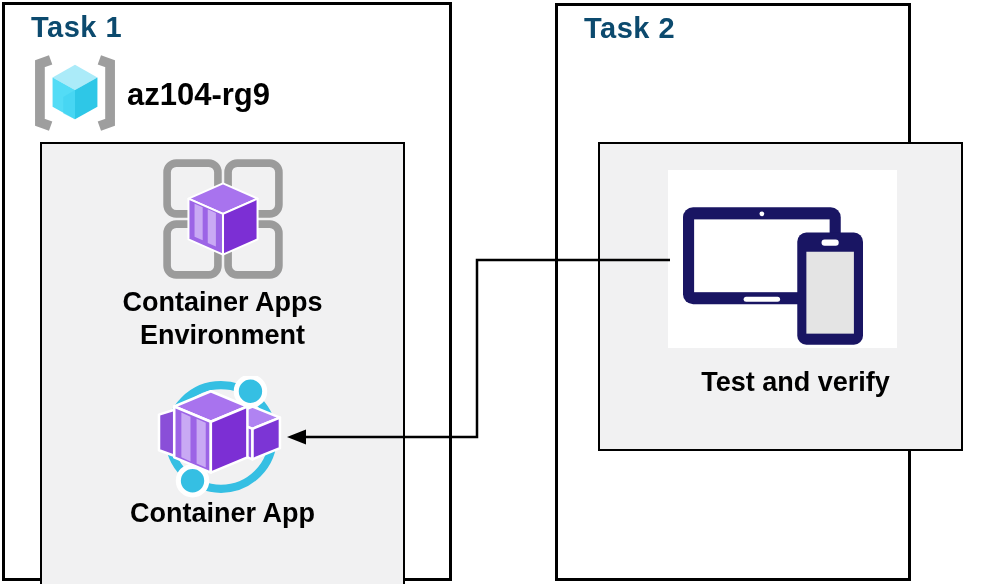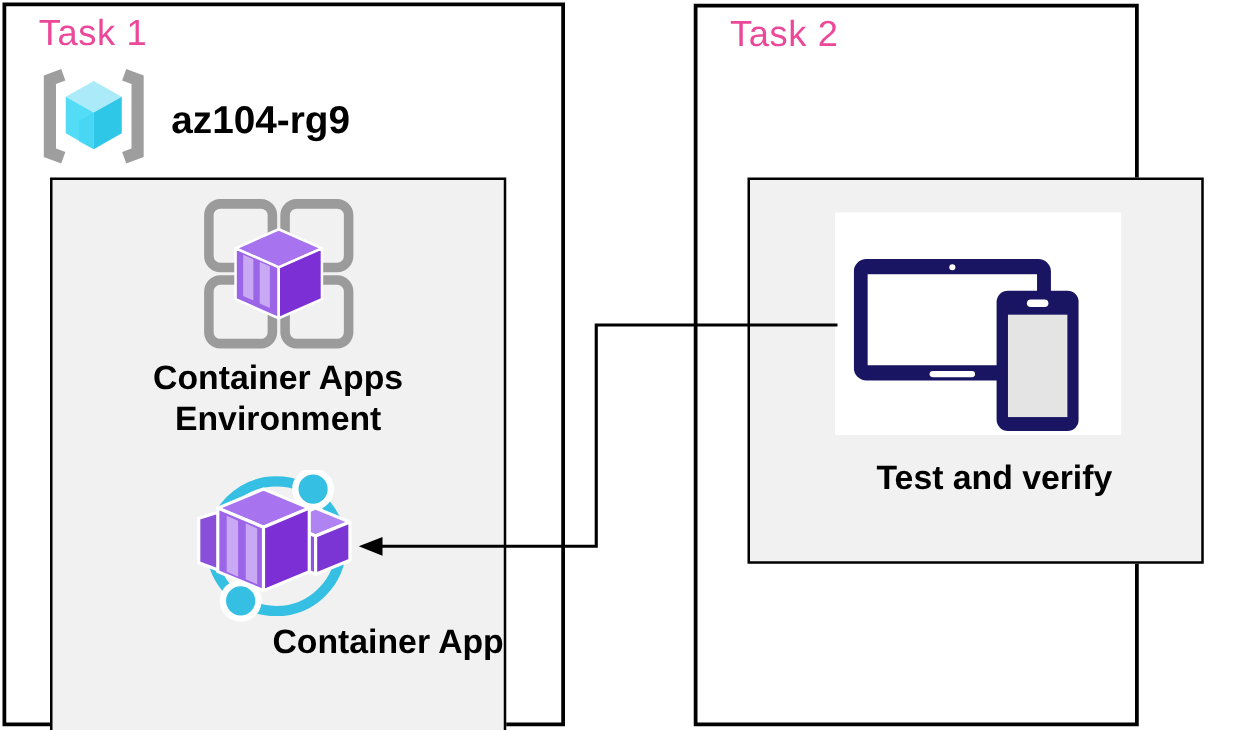--- a/index.html
+++ b/index.html
@@ -15,31 +15,31 @@
     background: #ffffff;
     border: 3px solid #000000;
     box-sizing: border-box;
   }
   #task1-box { left: 2px; top: 2px; width: 450px; height: 579px; }
   #task2-box { left: 555px; top: 3px; width: 356px; height: 578px; }
   .task-title {
     position: absolute;
     left: 26px; top: 6px;
     font-size: 29px;
-    font-weight: normal;
-    color: #ec4899;
+    font-weight: bold;
+    color: #0c4a6e;
     letter-spacing: 0.5px;
     white-space: nowrap;
   }
   .rg-row {
     position: absolute;
     left: 26px; top: 50px;
     display: flex;
     align-items: center;
-    gap: 18px;
+    gap: 8px;
   }
   .rg-label {
     font-size: 31px;
     font-weight: bold;
     color: #000000;
     white-space: nowrap;
   }
   .inner-panel {
     position: absolute;
     background: #F1F1F2;
@@ -51,21 +51,21 @@
   .node-label {
     position: absolute;
     left: 0; right: 0;
     text-align: center;
     font-size: 27px;
     font-weight: bold;
     color: #000000;
     line-height: 33px;
   }
   #env-label { top: 142px; padding: 0 28px; }
-  #app-label { top: 353px; text-align: right; }
+  #app-label { top: 353px; }
   #test-label { top: 222px; padding-left: 30px; }
   #env-icon { position: absolute; left: 119px; top: 13px; }
   #app-icon { position: absolute; left: 113px; top: 232px; }
   .white-panel {
     position: absolute;
     left: 68px; top: 26px;
     width: 229px; height: 178px;
     background: #ffffff;
   }
   #devices-icon { position: absolute; left: 15px; top: 35px; }

